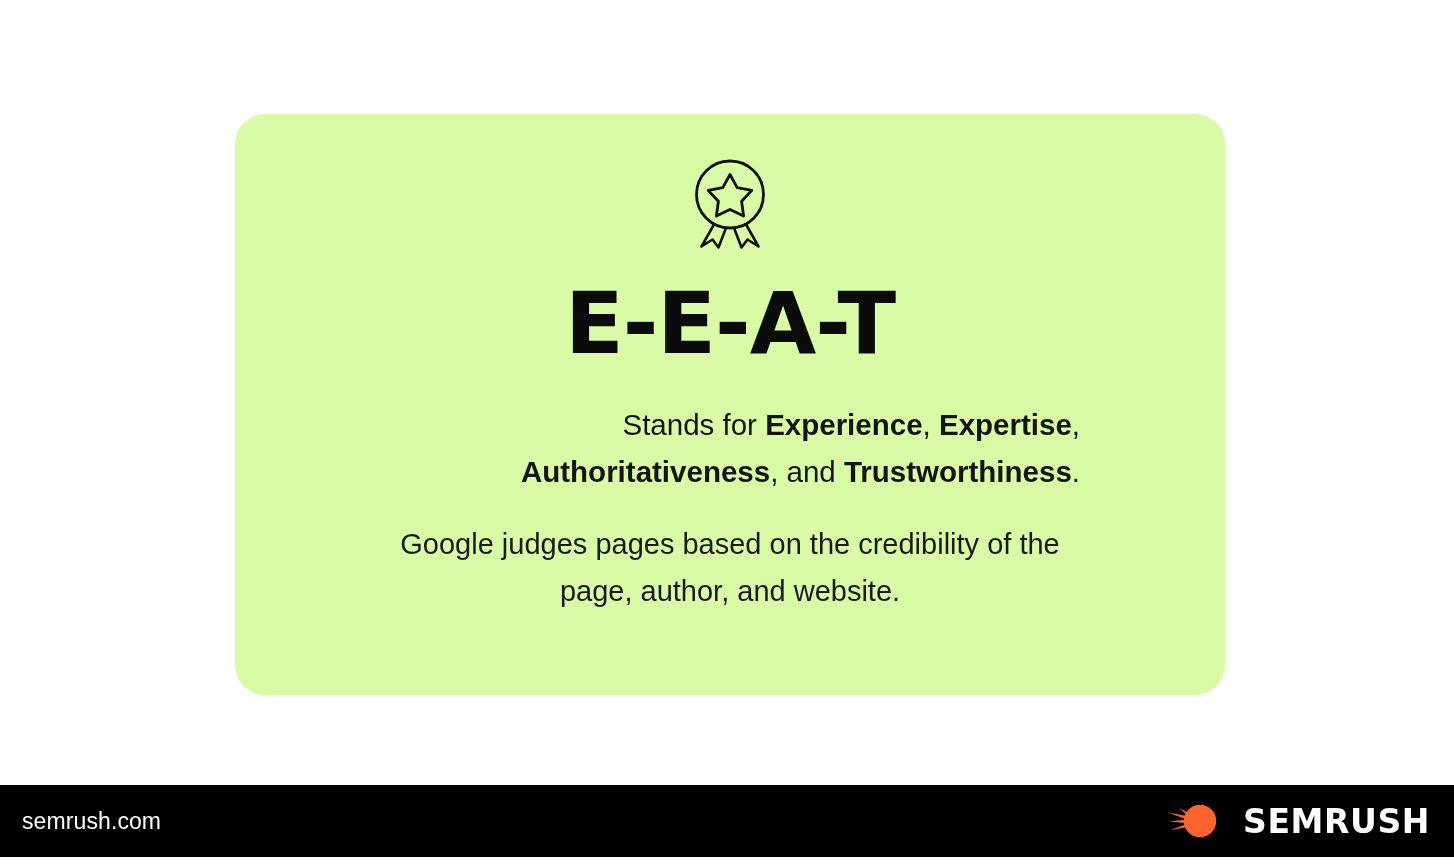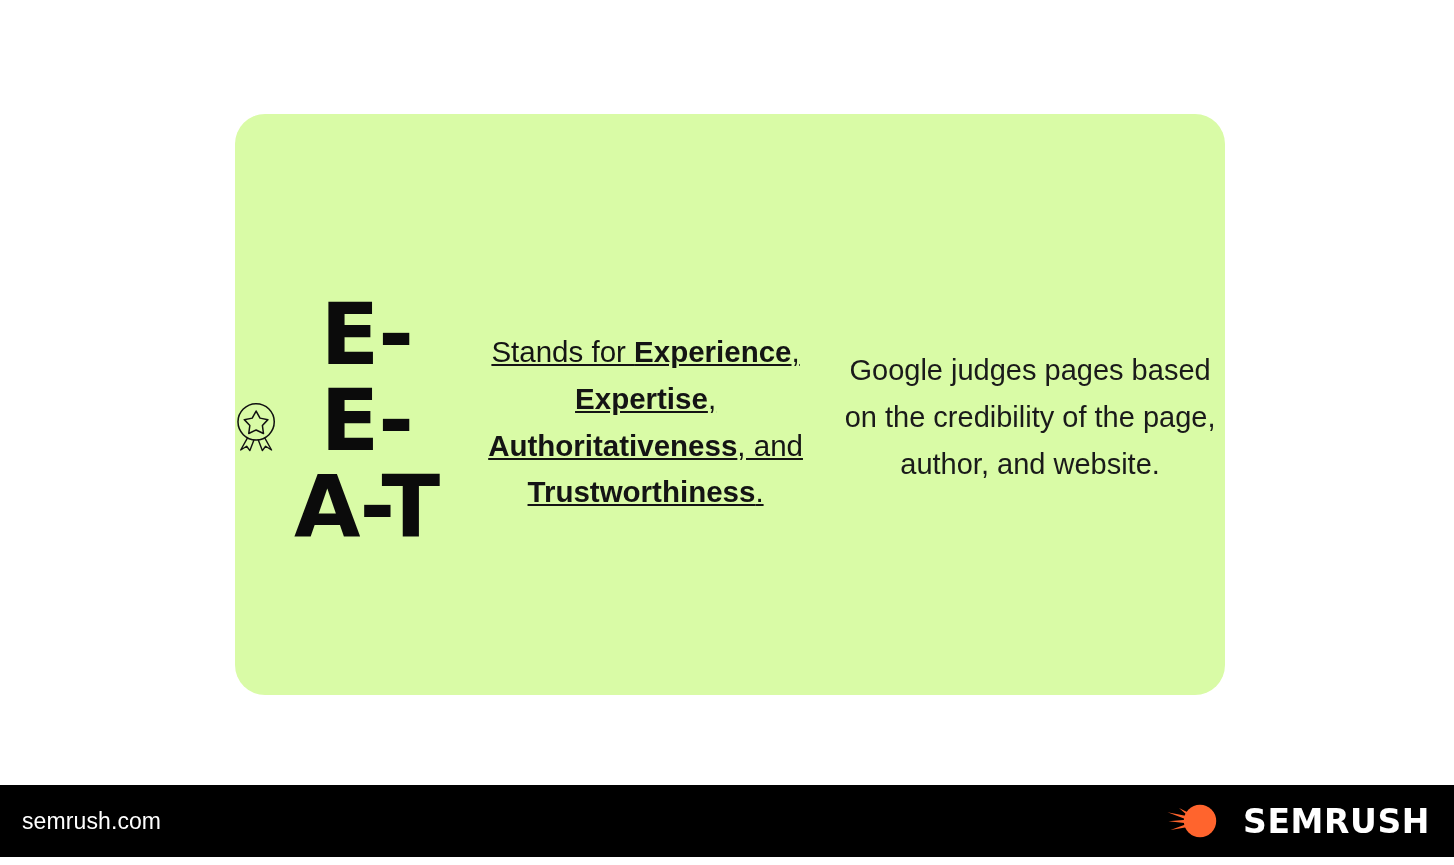--- a/index.html
+++ b/index.html
@@ -29,21 +29,21 @@
   .card {
     position: absolute;
     left: 235px;
     top: 114px;
     width: 990px;
     height: 581px;
     background: #d9fba6;
     border-radius: 30px;
     box-sizing: border-box;
     display: flex;
-    flex-direction: row;
+    flex-direction: column;
     align-items: center;
   }
 
   .badge-icon {
     margin-top: 44px;
     width: 78px;
     height: 92px;
     display: block;
   }
 
@@ -59,23 +59,22 @@
     font-family: "DejaVu Sans", sans-serif;
   }
 
   .card-lead {
     margin: 0;
     margin-top: 36px;
     width: 700px;
     font-size: 29.5px;
     line-height: 1.58;
     color: #141414;
-    text-align: center;
+    text-align: right;
     font-weight: 400;
-    text-decoration: underline;
   }
   .card-lead b {
     font-weight: 700;
   }
 
   .card-desc {
     margin: 0;
     margin-top: 26px;
     width: 720px;
     font-size: 29px;

